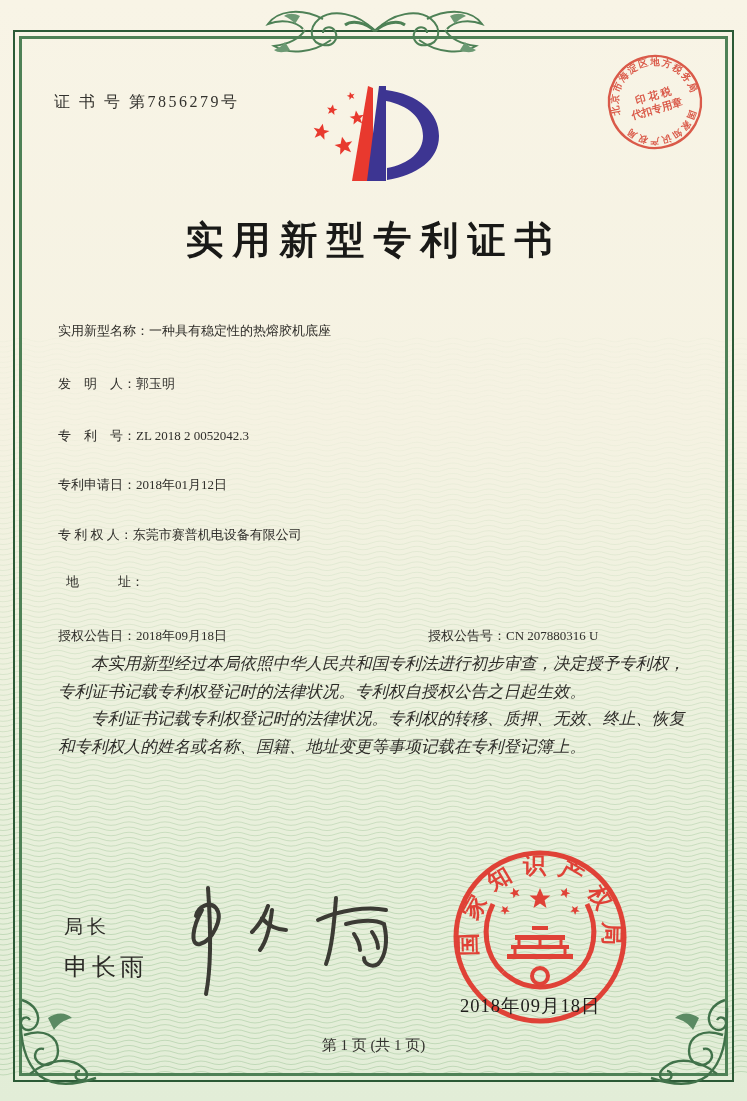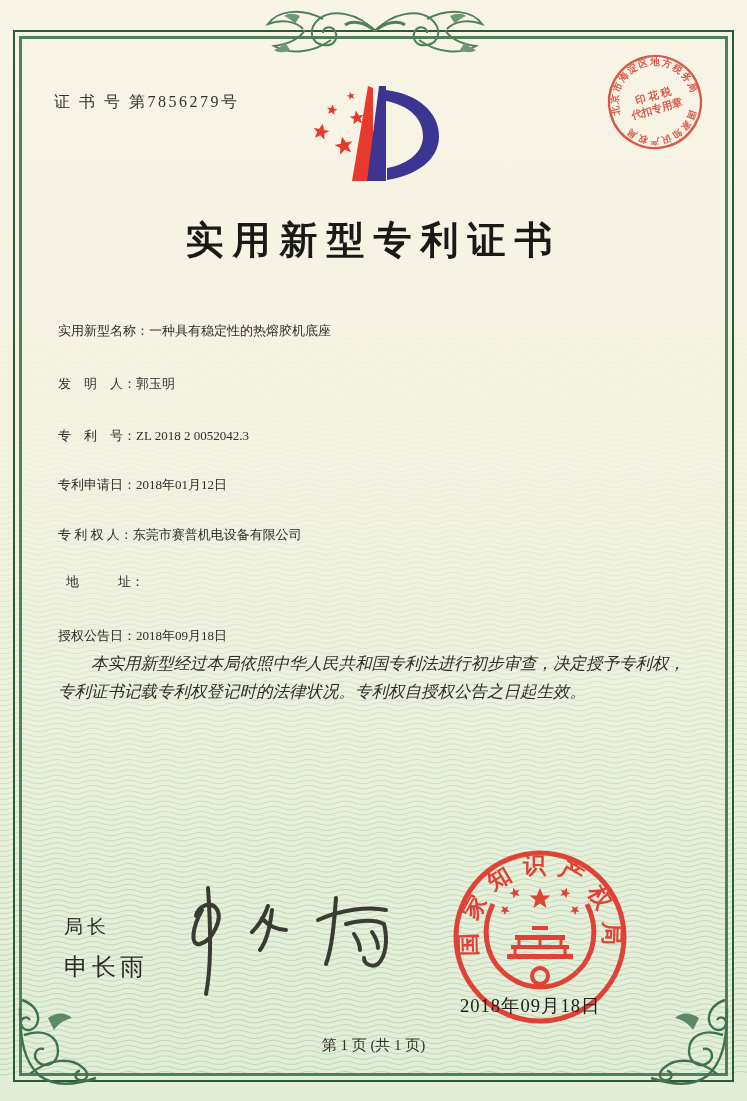--- a/index.html
+++ b/index.html
@@ -271,24 +271,28 @@
     <span class="f-label">专利申请日：</span><span class="f-value">2018年01月12日</span>
   </div>
   <div class="abs field-row" style="top:522px">
     <span class="f-label">专 利 权 人：</span><span class="f-value">东莞市赛普机电设备有限公司</span>
   </div>
   <div class="abs field-row row-addr" style="top:569px">
     <span class="f-label">地　　　址：</span>
   </div>
   <div class="abs field-row" style="top:623px">
     <span class="f-label">授权公告日：</span><span class="f-value">2018年09月18日</span>
+    <span class="pair2">
+      <span class="f-label">授权公告号：</span><span class="f-value">CN 207880316 U</span>
+    </span>
   </div>
 
   <div class="abs paras">
     <p>本实用新型经过本局依照中华人民共和国专利法进行初步审查，决定授予专利权，专利证书记载专利权登记时的法律状况。专利权自授权公告之日起生效。</p>
+    <p>专利证书记载专利权登记时的法律状况。专利权的转移、质押、无效、终止、恢复和专利权人的姓名或名称、国籍、地址变更等事项记载在专利登记簿上。</p>
   </div>
 
   <div class="abs sig-title">局长</div>
   <div class="abs sig-name">申长雨</div>
 
   <svg id="signature" class="abs" width="250" height="128" viewBox="0 0 250 128" fill="none" stroke="#2a2824" stroke-width="4" stroke-linecap="round" opacity="0.9">
     <path d="M52,34 C42,52 40,70 50,68 C62,65 74,42 66,32 C60,25 48,30 46,40"></path>
     <path d="M58,12 C60,40 62,88 56,118"></path>
     <path d="M118,30 C114,42 108,50 102,56 M112,42 C118,50 128,54 136,54 M122,34 C120,52 116,66 110,74"></path>
     <path d="M168,44 C190,34 218,30 236,34"></path>

